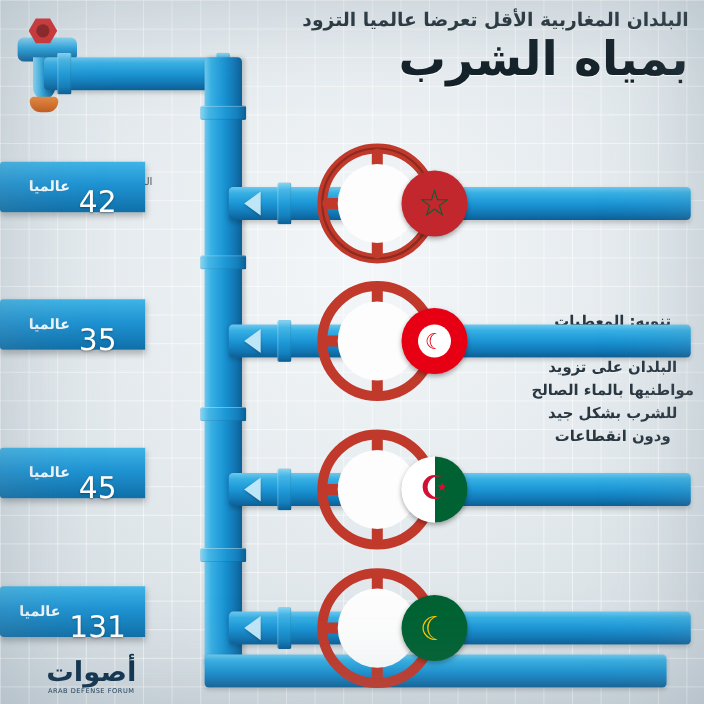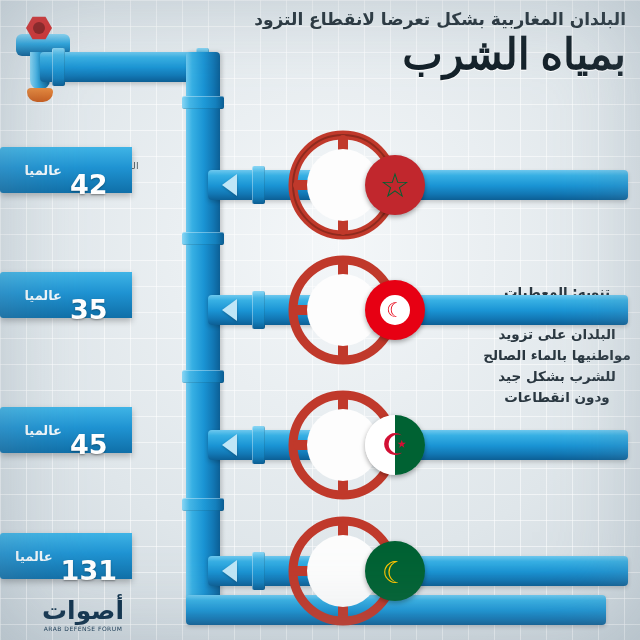--- a/index.html
+++ b/index.html
@@ -26,21 +26,20 @@
   .title-wrap{
     position:absolute;top:8px;right:14px;width:430px;text-align:right;
   }
   .title-sub{
     font-size:17px;font-weight:bold;color:#25323a;letter-spacing:0;
     line-height:1.3;
   }
   .title-main{
     font-size:43px;font-weight:bold;color:#132028;line-height:1.05;margin-top:2px;
     text-shadow:0 1px 0 #fff;
-    font-family:Liberation Serif, serif;
   }
   
   .source{
     position:absolute;left:6px;top:160px;width:170px;
     font-size:9.5px;color:#4d5a63;text-align:left;direction:ltr;
   }
   
   .note{
     position:absolute;right:8px;top:282px;width:150px;
     font-size:13.5px;line-height:1.55;color:#2a3740;text-align:center;font-weight:bold;
@@ -94,21 +93,21 @@
   .star{position:absolute;color:#006233;font-size:34px;line-height:1;left:50%;top:50%;transform:translate(-50%,-50%);}
   
   .plate{
     position:absolute;height:46px;width:132px;left:0;
     background:linear-gradient(to bottom,#3fb4e6 0%,#1f93d2 45%,#0f6fa8 100%);
     border-radius:3px 0 0 3px;
     box-shadow:0 3px 6px rgba(0,0,0,0.25);
     display:flex;align-items:center;justify-content:center;gap:8px;
     color:#fff;
   }
-  .plate .num{font-size:27px;font-weight:bold;text-shadow:0 1px 2px rgba(0,0,0,.35);margin-top:28px;}
+  .plate .num{font-size:27px;font-weight:normal;text-shadow:0 1px 2px rgba(0,0,0,.35);margin-top:28px;}
   .plate .lbl{font-size:13px;font-weight:bold;opacity:.95;}
   
   .faucet-body{position:absolute;left:16px;top:34px;width:54px;height:22px;border-radius:6px;
     background:linear-gradient(to bottom,#8ad6f4,#2ba4dd 45%,#0c5f95);}
   .faucet-stem{position:absolute;left:30px;top:52px;width:20px;height:38px;border-radius:0 0 10px 10px;
     background:linear-gradient(to right,#8ad6f4,#2ba4dd 45%,#0c5f95);}
   .faucet-tip{position:absolute;left:27px;top:88px;width:26px;height:14px;border-radius:4px 4px 10px 10px;
     background:linear-gradient(to bottom,#e98a3c,#c75b1c);}
   .faucet-knob{position:absolute;left:26px;top:16px;width:26px;height:24px;}
   .faucet-knob .hex{width:26px;height:24px;background:#d32f2f;
@@ -132,21 +131,21 @@
   .logo-sub{font-size:6px;color:#0d2f4a;letter-spacing:.5px;margin-top:2px;}
   .logo-caption{font-size:13px;font-weight:bold;color:#0d2f4a;margin-top:4px;line-height:1.35;}
   .logo-mark{position:absolute;right:4px;top:0;font-size:8px;color:#8b1a1a;font-weight:bold;}
 </style>
 </head>
 <body>
 
 <div id="stage">
 
   <div class="title-wrap">
-    <div class="title-sub">البلدان المغاربية بشكل تعرضا لانقطاع التزود</div>
+    <div class="title-sub">البلدان المغاربية الأقل تعرضا عالميا التزود</div>
     <div class="title-main">بمياه الشرب</div>
   </div>
 
   <div>
     <div class="faucet-body"></div>
     <div class="faucet-stem"></div>
     <div class="faucet-tip"></div>
     <div class="faucet-knob">
       <div class="hex"></div>
         <div class="hex-in"></div>

